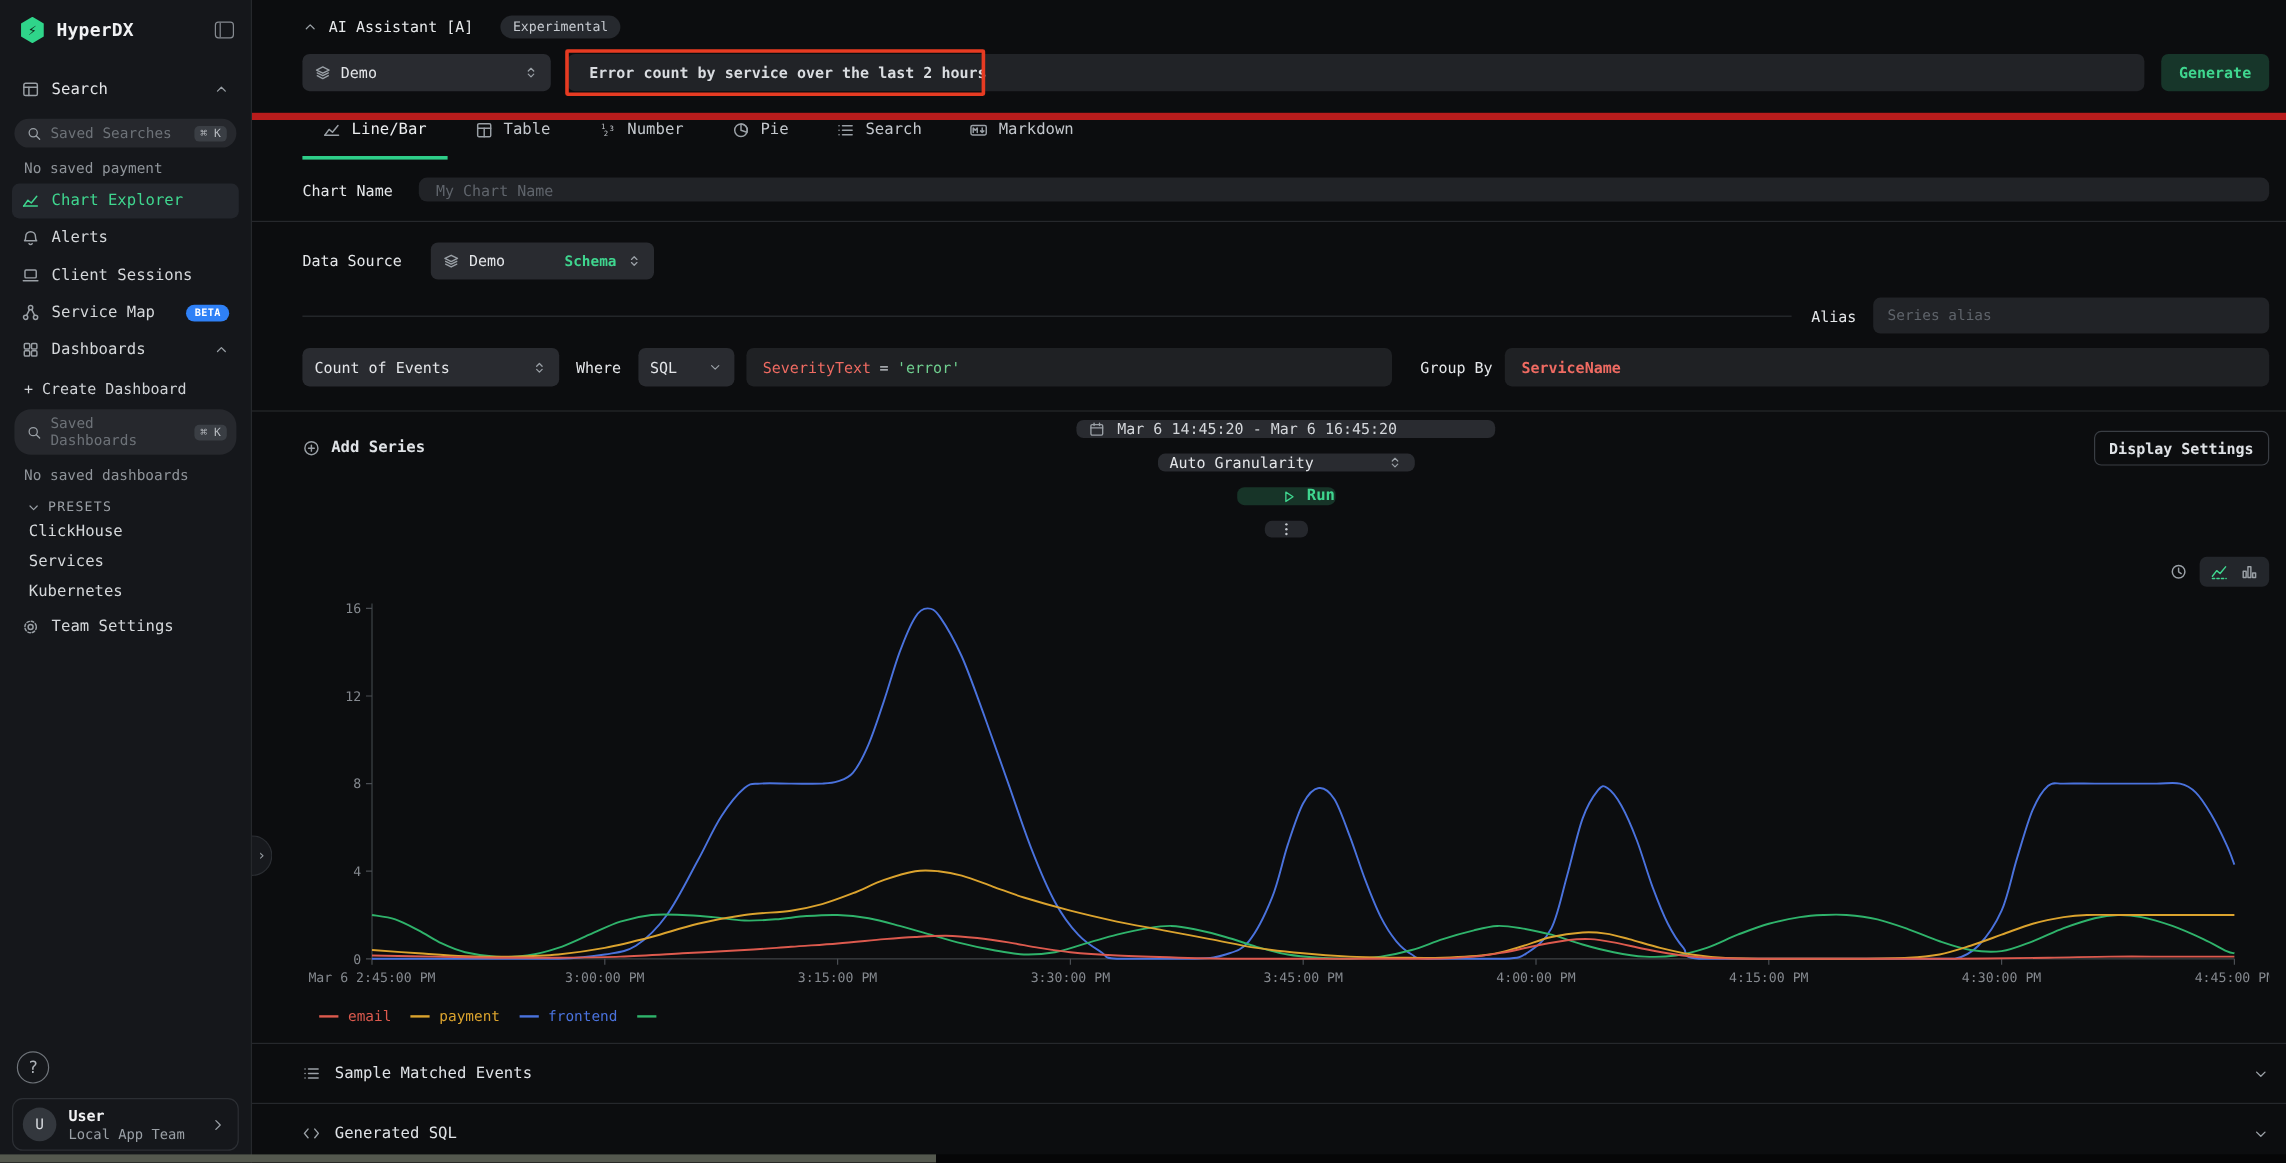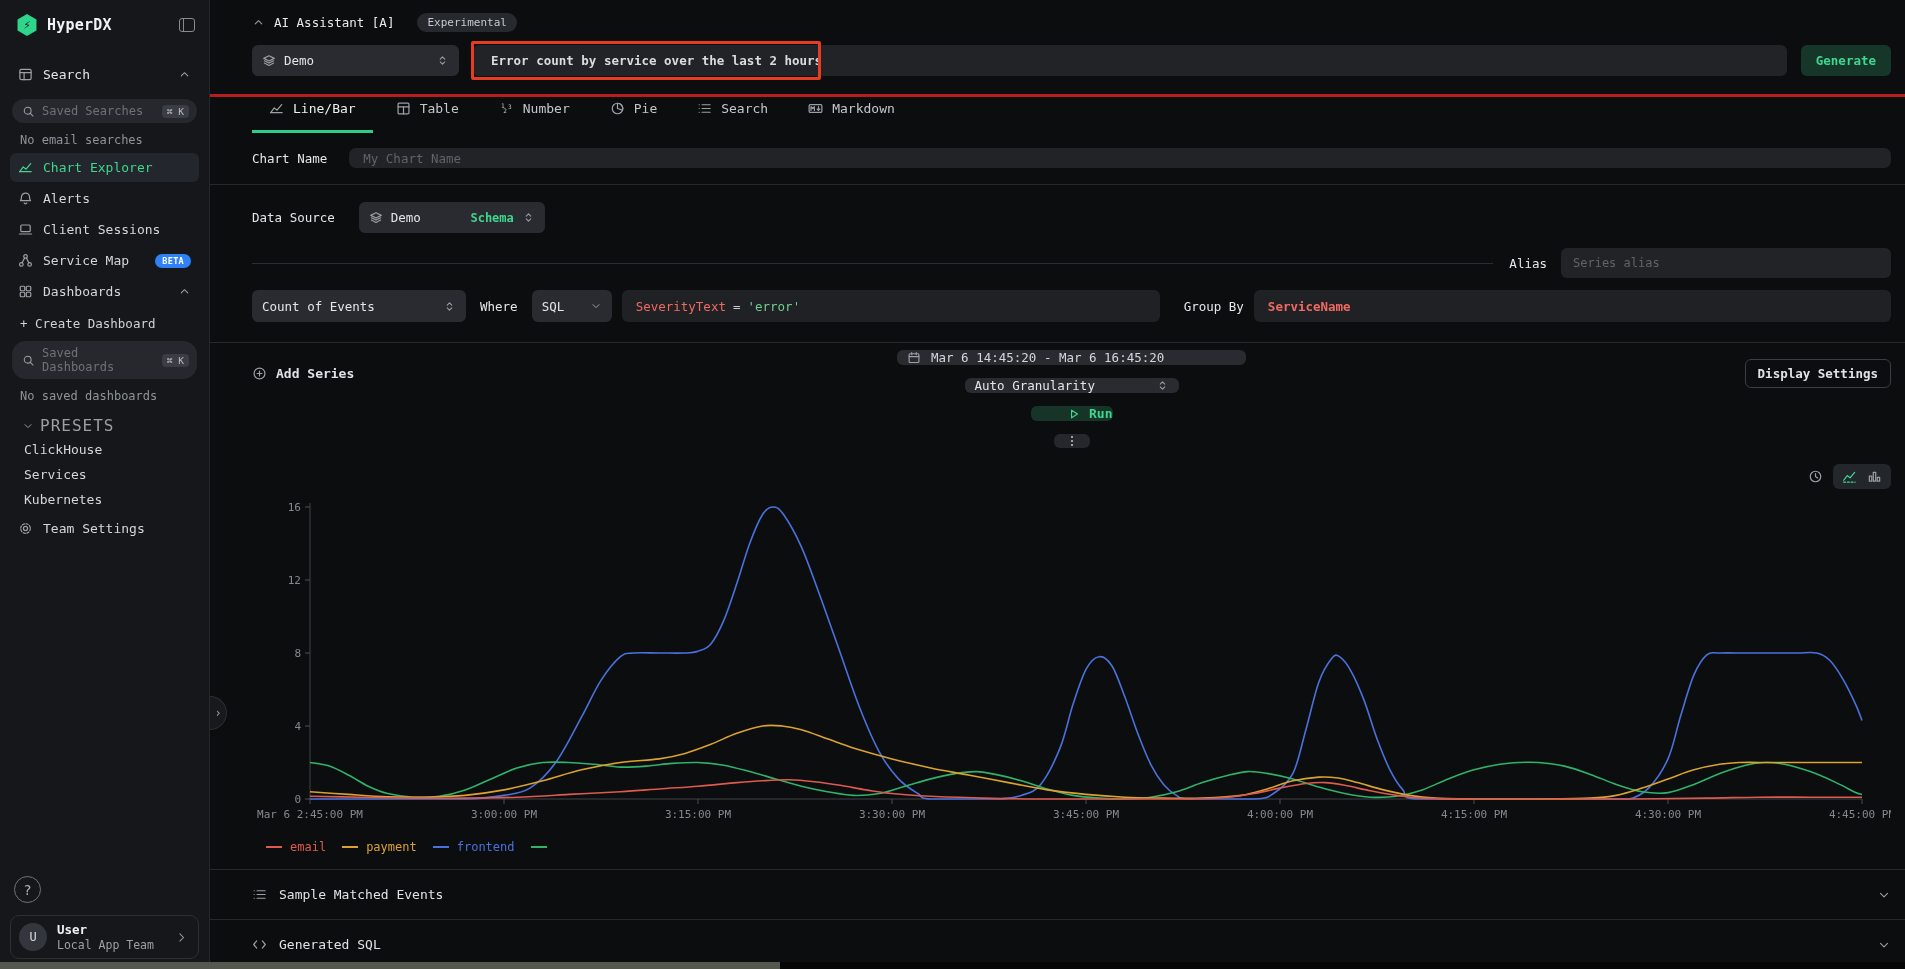--- a/index.html
+++ b/index.html
@@ -18,38 +18,38 @@
   .searchpill { display:flex; align-items:center; gap:7px; background:#26282d; border-radius:14px; padding:5px 8px 5px 10px; margin:8px 2px 0 2px; }
   .searchpill .ph { flex:1; font-size:12px; color:#6d7278; }
   .kbd { font-size:9.5px; color:#b9bdc2; background:#3a3e44; border-radius:4px; padding:1px 5px; }
   .muted-line { font-size:12px; color:#8f949a; padding:10px 8px 4px 10px; }
   .nav-item { display:flex; align-items:center; gap:10px; padding:7px 8px; border-radius:6px; font-size:13px; color:#d4d7da; margin-top:2px; }
   .nav-item.active { background:#23262c; color:#3fd68f; }
   .nav-item.active svg { stroke:#3fd68f; }
   .nav-item svg, .nav-section-head svg { flex-shrink:0; }
   .beta { font-size:8.5px; font-weight:bold; color:#fff; background:#2f81f7; border-radius:8px; padding:2px 7px; letter-spacing:.3px; }
   .create-dash { font-size:12.5px; color:#cfd2d6; padding:10px 8px 2px 10px; }
-  .presets-head { display:flex; align-items:center; gap:6px; font-size:16px; letter-spacing:1px; color:#9ba0a6; padding:9px 8px 2px 12px; }
+  .presets-head { display:flex; align-items:center; gap:6px; font-size:11px; letter-spacing:1px; color:#9ba0a6; padding:9px 8px 2px 12px; }
   .preset-item { font-size:13px; color:#d4d7da; padding:5px 8px 5px 14px; }
   .promo { background:#1a1d22; border-radius:10px; margin:16px 2px 0 2px; padding:14px 10px 16px 10px; text-align:center; }
   .promo-text { font-size:12.5px; color:#e2e4e7; line-height:1.55; }
   .promo-btn { margin-top:13px; display:inline-block; background:#17362a; color:#3fd68f; font-weight:bold; font-size:12.5px; padding:8px 14px; border-radius:7px; }
   .sidebar-bottom { margin-top:auto; }
   .help-btn { width:27px; height:27px; border:1.4px solid #6f747a; border-radius:50%; color:#aeb3b9; font-size:14px; display:flex; align-items:center; justify-content:center; margin:0 0 12px 4px; }
   .user-card { border:1px solid #2c2f34; border-radius:9px; display:flex; align-items:center; gap:10px; padding:6px 10px 6px 8px; }
   .avatar { width:28px; height:28px; border-radius:50%; background:#33373d; color:#dadde1; font-size:12px; display:flex; align-items:center; justify-content:center; }
   .user-meta { flex:1; }
   .user-name { font-size:12.5px; font-weight:bold; color:#f0f1f3; }
   .user-team { font-size:11.5px; color:#9aa0a6; margin-top:1px; }
 
   
   .main { flex:1; position:relative; display:flex; flex-direction:column; min-width:0; }
   .pad { padding-left:42px; padding-right:14px; }
 
-  .ai-block { padding-top:13px; border-bottom:3px solid #b91c1c; padding-bottom:18px; }
+  .ai-block { padding-top:13px; border-bottom:6px solid #b91c1c; padding-bottom:18px; }
   .ai-title-row { display:flex; align-items:center; gap:9px; }
   .ai-title { font-size:12.5px; color:#e6e8ea; }
   .pill { font-size:11px; color:#c6cad0; background:#26292e; border-radius:11px; padding:3px 10px; margin-left:14px; }
   .ai-controls { display:flex; align-items:center; gap:14px; margin-top:13px; position:relative; }
   .select { background:#292b30; border-radius:6px; display:flex; align-items:center; gap:8px; padding:0 10px; height:31px; font-size:12.5px; color:#e3e5e8; }
   .src-select { width:207px; }
   .ai-input { flex:1; height:31px; background:#212327; border-radius:6px; border:none; color:#d9dce0; font-size:12.5px; font-weight:bold; padding:0 12px 0 18px; outline:none; }
   .gen-btn { background:#17362a; color:#3fd68f; font-weight:bold; font-size:12.5px; height:31px; padding:0 15px; border-radius:6px; border:none; }
   .red-annot { position:absolute; left:219px; top:-4px; width:350px; height:39px; border:3px solid #e73b22; border-radius:2px; pointer-events:none; }
 
@@ -145,21 +145,21 @@
     <div class="searchpill">
       <span>
           <svg class="icon" width="13" height="13" viewBox="0 0 16 16" fill="none" stroke="#9aa0a6" stroke-width="1.3" stroke-linecap="round" stroke-linejoin="round">
             <circle cx="7" cy="7" r="4.2"></circle>
             <path d="M10.2 10.2 L13.6 13.6"></path>
           </svg>
         </span>
       <span class="ph">Saved Searches</span>
       <span class="kbd">⌘ K</span>
     </div>
-    <div class="muted-line">No email searches</div>
+    <div class="muted-line">No saved payment</div>
 
     <nav id="sidebar-nav">
         <div class="nav-item active">
           <span>
             <svg class="icon" width="15" height="15" viewBox="0 0 16 16" fill="none" stroke="#9aa0a6" stroke-width="1.3" stroke-linecap="round" stroke-linejoin="round">
               <path d="M1.8 12.5 L5.6 7.3 L8.6 9.8 L13.5 3.8"></path>
               <path d="M1.8 12.5 H14"></path>
             </svg>
           </span>
           <span>Chart Explorer</span>

